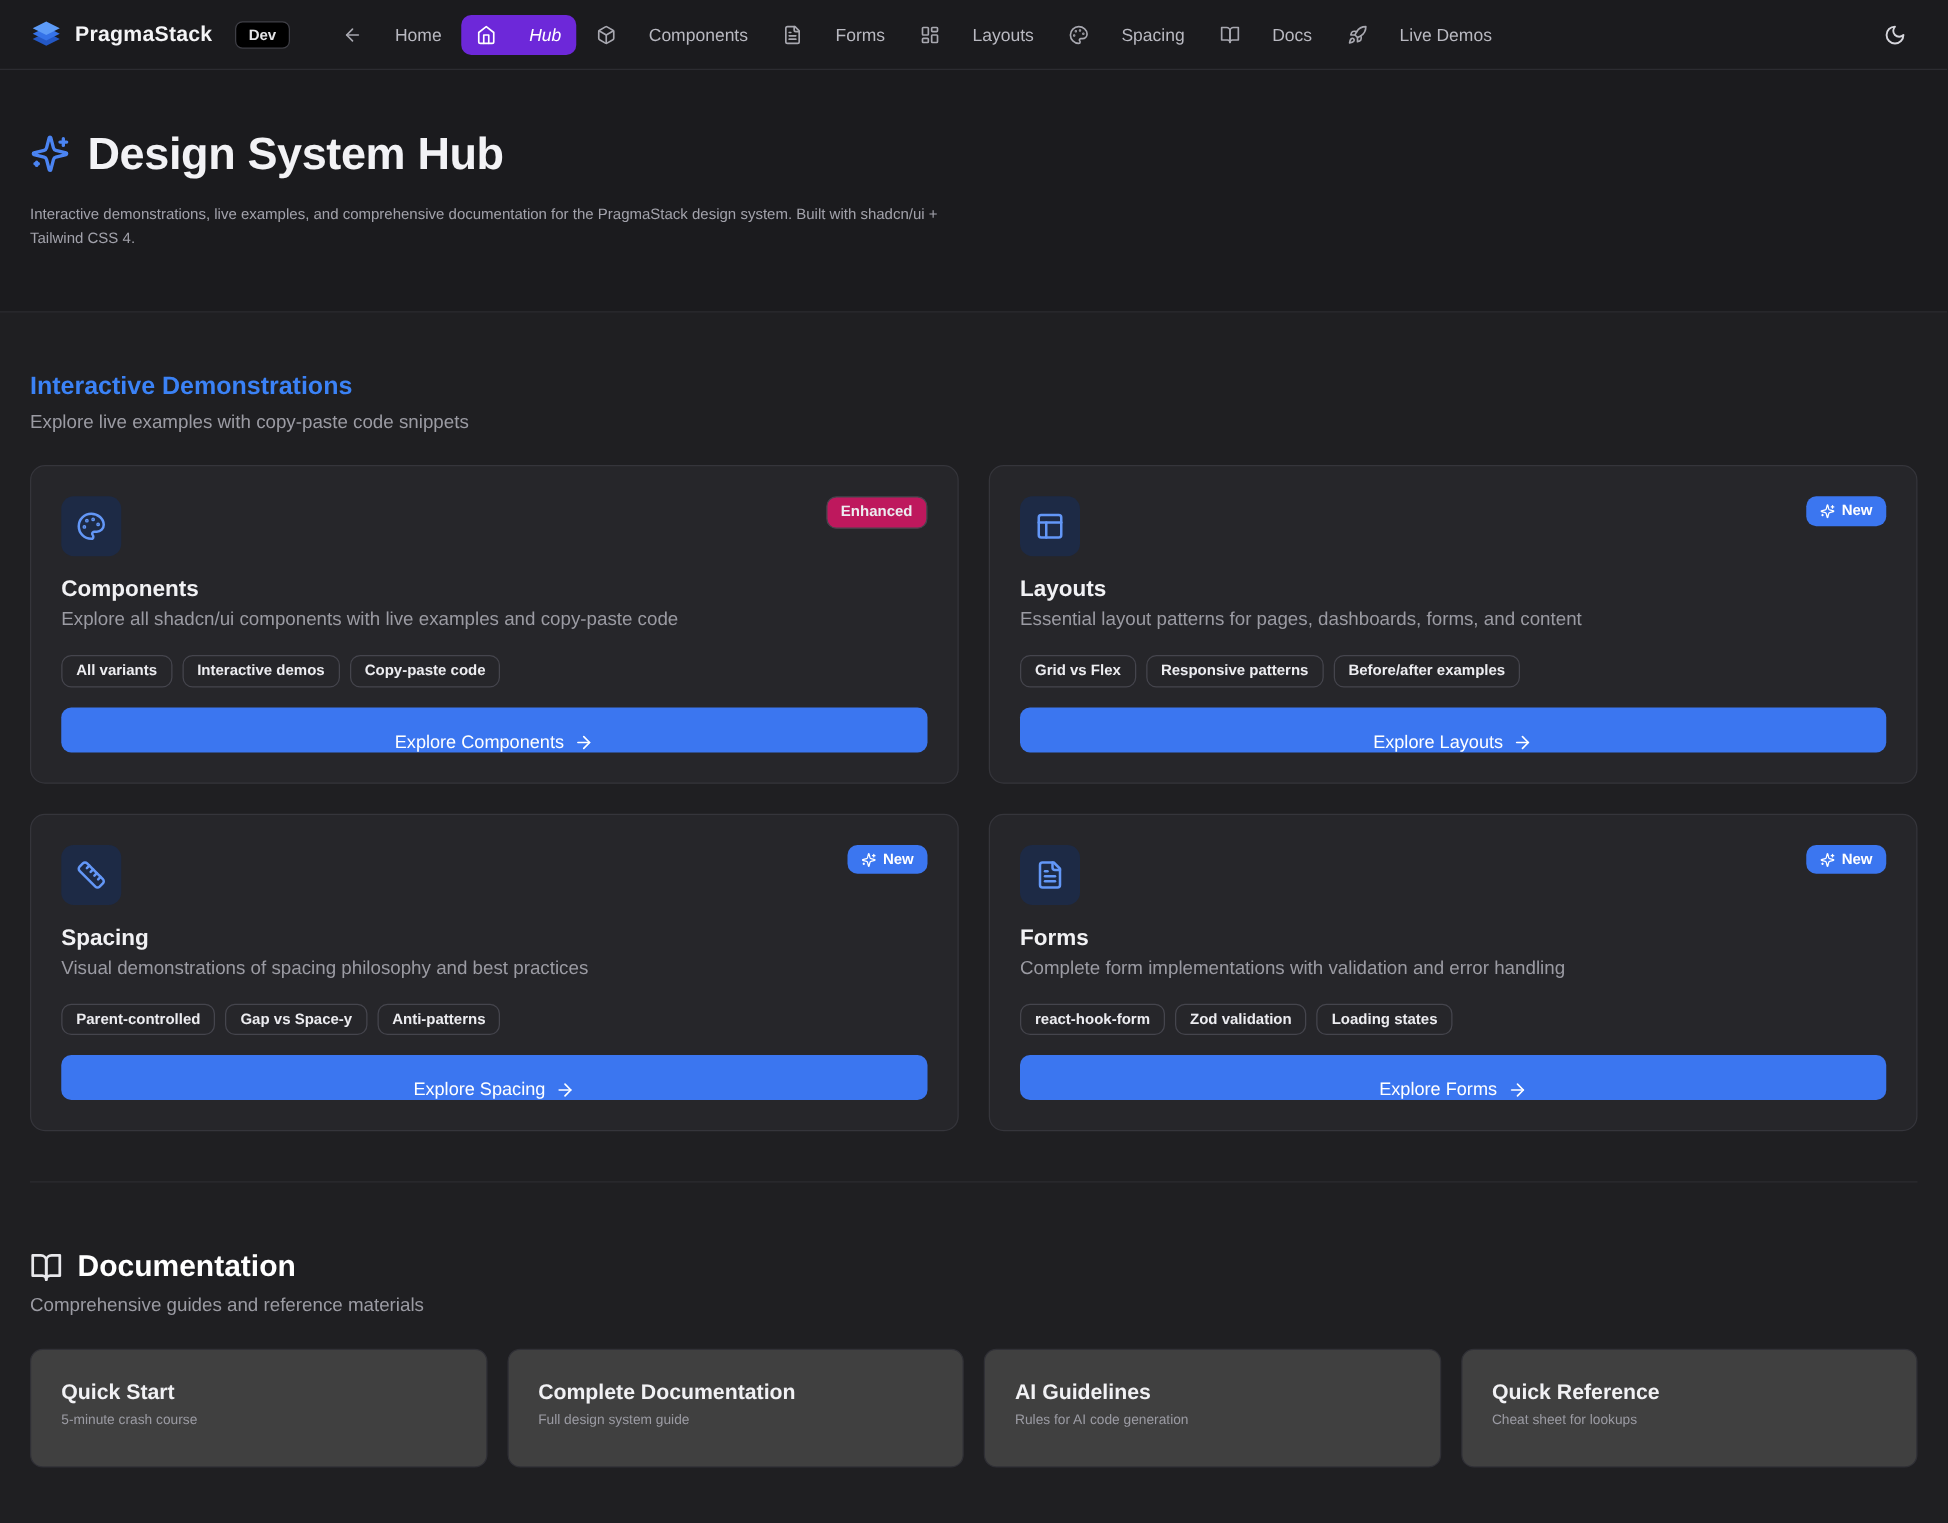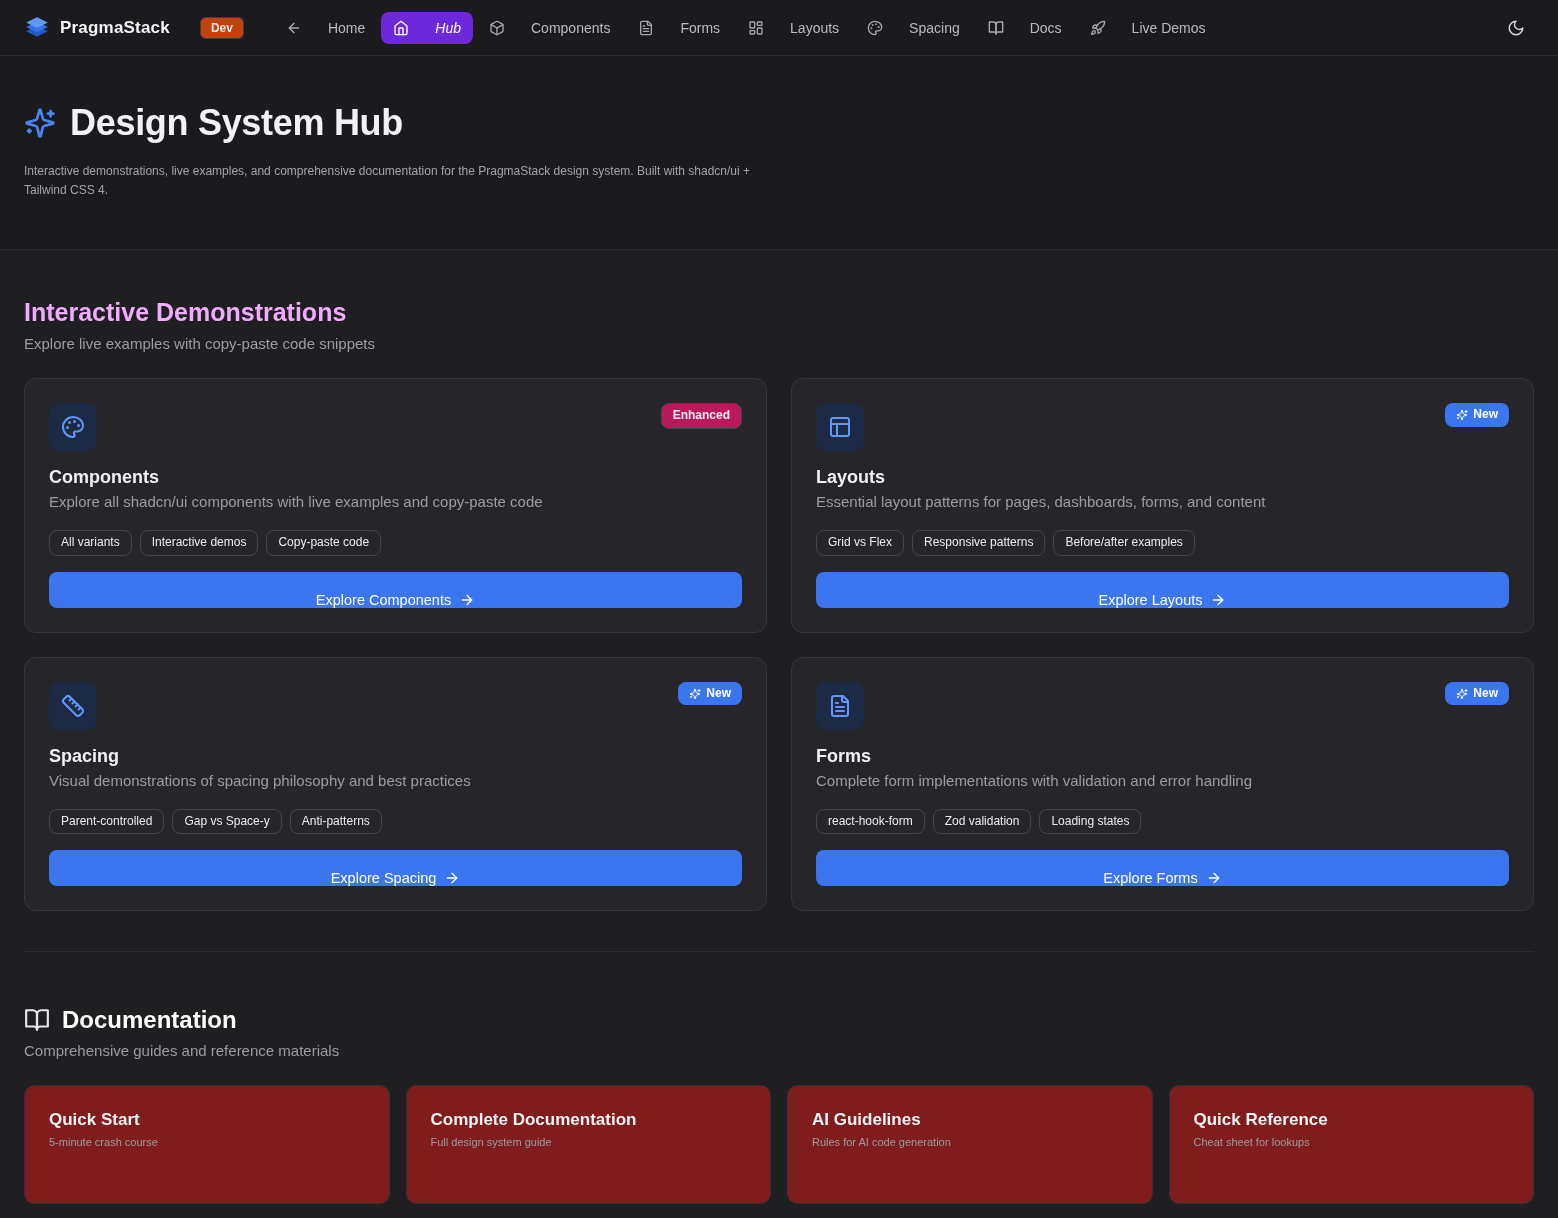--- a/index.html
+++ b/index.html
@@ -14,22 +14,22 @@
 
   
   .navbar {
     height:56px; display:flex; align-items:center;
     padding:0 24px; background:#1b1b1e; border-bottom:1px solid #2c2c31;
   }
   .brand { display:flex; align-items:center; gap:10px; cursor:pointer;text-align:center; }
   .brand-icon { width:26px; height:26px; }
   .brand-name { font-size:17px; font-weight:700; color:#f4f4f6; letter-spacing:.2px; }
   .brand-badge {
-    margin-left:20px; font-size:12px; font-weight:700; color:#e4e4e7;
-    border:1px solid #3f3f46; background:#c2410c; border-radius:6px; padding:3px 10px;
+    margin-left:8px; font-size:12px; font-weight:700; color:#e4e4e7;
+    border:1px solid #3f3f46; background:#000000; border-radius:6px; padding:3px 10px;
   }
   .nav-items { display:flex; align-items:center; gap:4px; margin-left:30px; }
   .nav-item {
     display:flex; align-items:center; gap:26px; padding:8px 12px; border-radius:8px;
     font-size:14px; font-weight:500; color:#b9b9c1; cursor:pointer; text-decoration:none;
   }
   .nav-item .nav-icon { color:#a8a8b0; }
   .nav-item.active { background:#6d28d9; color:#fff;font-style:italic; }
   .nav-item.active .nav-icon { color:#fff; }
   .theme-toggle {
@@ -42,21 +42,21 @@
   .hero { background:#1b1b1e; border-bottom:1px solid #2c2c31; padding:46px 24px 50px; }
   .hero-title-row { display:flex; align-items:center; gap:14px; }
   .hero-sparkles { color:#4b84f2; }
   .hero-title { font-size:36px; font-weight:700; color:#f2f2f5; letter-spacing:-.3px; }
   .hero-subtitle {
     margin-top:18px; font-size:12px; line-height:1.55; color:#a2a2ab; max-width:745px;
   }
 
   
   .main { padding:0 24px 17px; }
-  .section-head h2 { font-size:25px; font-weight:700; color:#f0abfc; }
+  .section-head h2 { font-size:20px; font-weight:700; color:#3b82f6; }
   .section-sub { margin-top:8px; font-size:15px; color:#9b9ba3; }
   .demos { margin-top:48px; }
 
   .demo-grid { margin-top:26px; display:grid; grid-template-columns:1fr 1fr; gap:24px; }
   .card {
     background:#26262a; border:1px solid #35353b; border-radius:12px; padding:24px;
   }
   .card-top { display:flex; justify-content:space-between; align-items:flex-start; }
   .icon-tile {
     width:48px; height:48px; border-radius:10px; background:#1d2a45; color:#6397f7;
@@ -65,39 +65,39 @@
   .badge {
     font-size:12px; font-weight:700; border-radius:8px; padding:4px 11px; line-height:1.3;
     display:inline-flex; align-items:center; gap:5px;
   }
   .badge-outline { border:1px solid #45454d; color:#ececf0; background:#be185d; }
   .badge-primary { background:#3b76f0; color:#fff; }
   .card-title { margin-top:16px; font-size:18px; font-weight:700; color:#f1f1f4; }
   .card-desc { margin-top:5px; font-size:15px; color:#9b9ba3; }
   .tags { margin-top:20px; display:flex; gap:8px; flex-wrap:wrap; }
   .tag {
-    font-size:12px; font-weight:400; color:#ececf0; border:1px solid #45454d;
+    font-size:12px; font-weight:700; color:#ececf0; border:1px solid #45454d;
     border-radius:8px; padding:4px 11px; background:transparent; line-height:1.3;
   }
   .cta {
     margin-top:16px; width:100%; height:36px; background:#3b76f0; border:none;
     border-radius:8px; color:#fff; font-size:14.5px; font-weight:500;
     font-family:"Liberation Sans", sans-serif;
     display:flex; align-items:flex-end; justify-content:center; gap:8px; cursor:pointer;
   }
 
   .divider { margin-top:40px; border:none; border-top:1px solid #2c2c31; }
 
   .docs { margin-top:54px; }
   .docs-head-row { display:flex; align-items:center; gap:12px; }
   .docs-head-row h2 { font-size:24px; font-weight:700; color:#ffffff; }
   .book-icon { color:#e8e8ec; }
   .docs-grid { margin-top:26px; display:grid; grid-template-columns:repeat(4,1fr); gap:16px; }
   .doc-card {
-    height:119px; background:#7f1d1d; border:1px solid #303036; border-radius:10px;
+    height:95px; background:#404040; border:1px solid #303036; border-radius:10px;
     padding:24px; cursor:pointer;
   }
   .doc-title { font-size:17px; font-weight:700; color:#f1f1f4; }
   .doc-desc { margin-top:6px; font-size:11px; color:#9b9ba3; }
 </style>
 </head>
 <body>
 
 <header class="navbar">
   <div class="brand">

